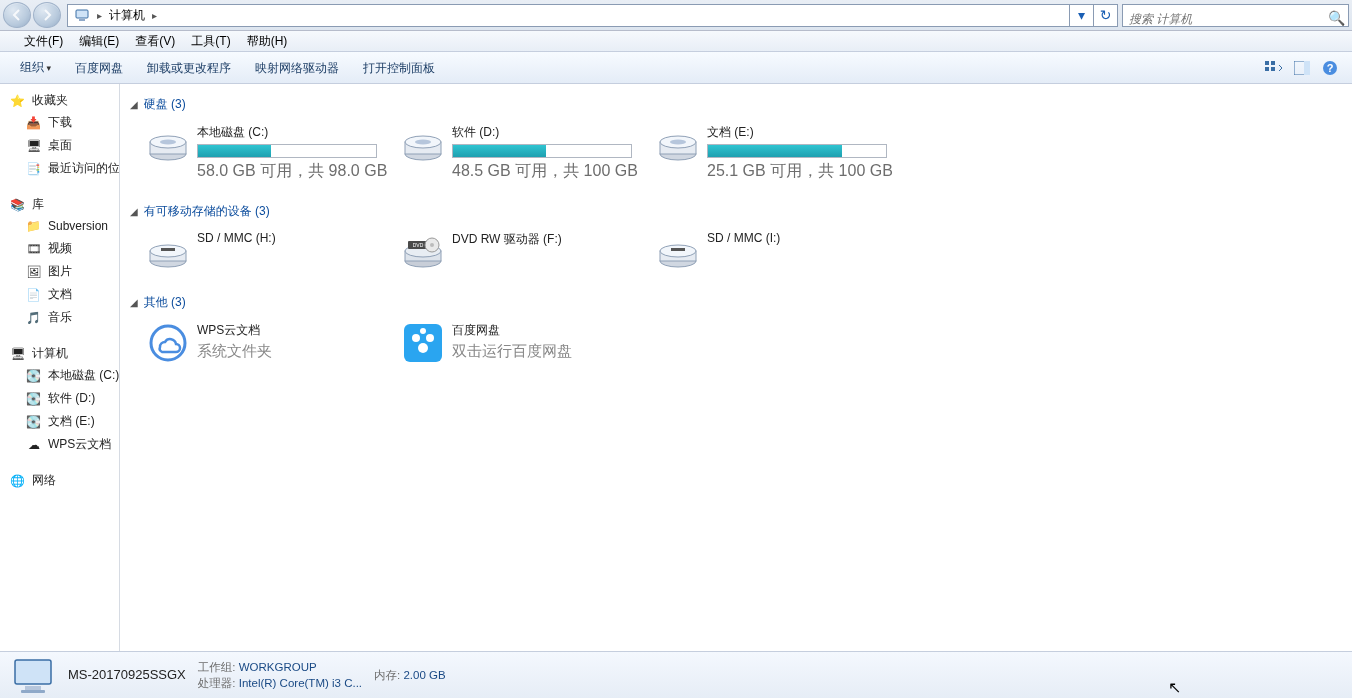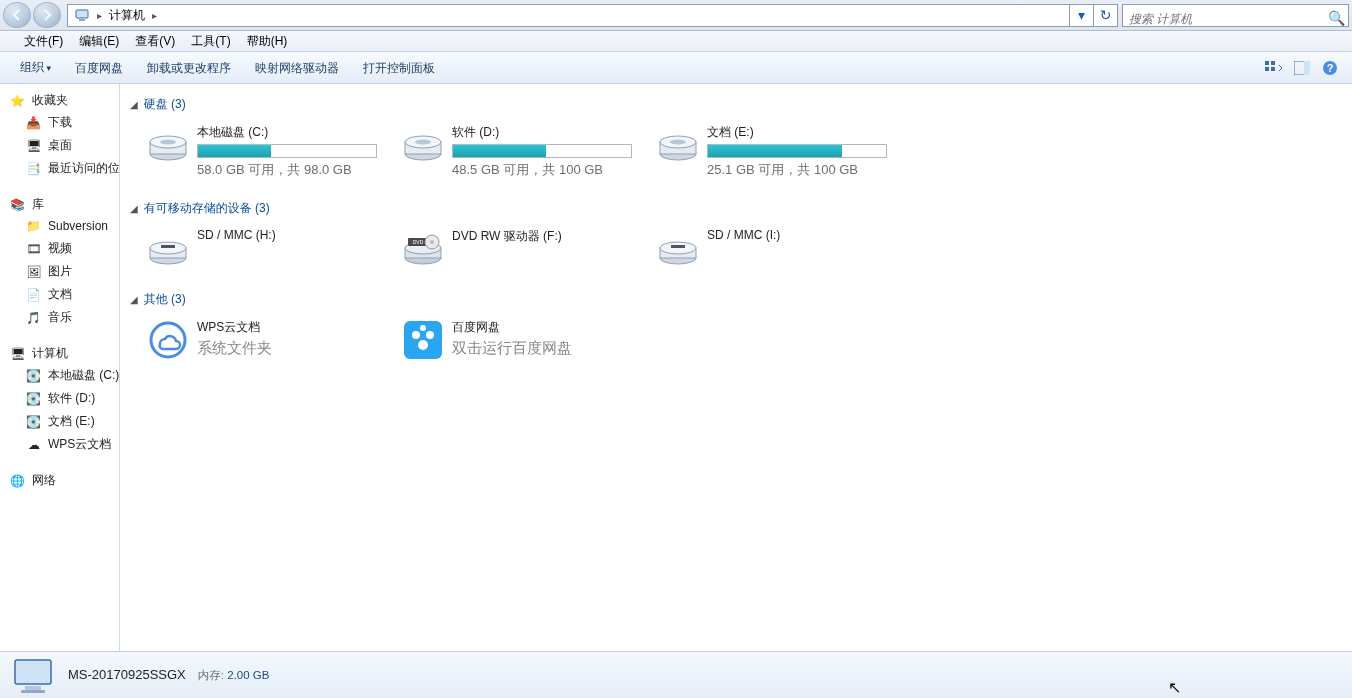--- a/index.html
+++ b/index.html
@@ -41,21 +41,21 @@
 .section { margin-bottom:10px; }
 .sec-head { display:flex; align-items:center; gap:6px; color:#0a4b9c; font-size:12px; padding:4px 0; cursor:pointer; }
 .sec-head .tw { color:#555; font-size:10px; }
 .drive-grid { display:flex; flex-wrap:wrap; gap:0; padding-left:10px; }
 .drive { width:255px; display:flex; align-items:flex-start; gap:8px; padding:6px; cursor:pointer; border:1px solid transparent; border-radius:2px; }
 .drive .dicon { width:42px; height:42px; display:flex; align-items:center; justify-content:center; flex-shrink:0; }
 .drive .dinfo { flex:1; min-width:0; }
 .drive .dname { font-size:12px; color:#222; margin-bottom:3px; }
 .drive .dbar { height:14px; width:180px; background:#fff; border:1px solid #b0b7c2; position:relative; margin-bottom:3px; }
 .drive .dfill { height:100%; background:linear-gradient(#2fc4d1,#1ea0b0); }
-.drive .dtext { font-size:13px; color:#6d6d6d; }
+.drive .dtext { font-size:16px; color:#6d6d6d; }
 .drive .dsub { font-size:15px; color:#888; }
 
 
 .details { height:47px; background:linear-gradient(#f4f8fe,#e6edf6); border-top:1px solid #c5cede; display:flex; align-items:center; padding:2px 10px; gap:12px; }
 .details .big-icon { width:46px; height:40px; display:flex; align-items:center; justify-content:center; }
 .details .dcol { font-size:11.5px; line-height:16px; }
 .details .dcol .k { color:#6d6d6d; }
 .details .dcol .v { color:#1a4a85; }
 .details .dname-big { font-size:13px; color:#222; }
 
@@ -368,17 +368,21 @@
     <svg width="44" height="38" viewBox="0 0 44 38">
         <rect x="4" y="4" width="36" height="24" rx="2" fill="#cfe3f7" stroke="#3a6ea5" stroke-width="1.5"></rect>
         <rect x="14" y="30" width="16" height="4" fill="#b6c6dc"></rect>
         <rect x="10" y="34" width="24" height="3" rx="1" fill="#8fa9c9"></rect>
       </svg>
   </div>
   <div class="dcol">
     <div class="dname-big">MS-20170925SSGX</div>
   </div>
   <div class="dcol">
+    <div><span class="k">工作组:</span> <span class="v">WORKGROUP</span></div>
+    <div><span class="k">处理器:</span> <span class="v">Intel(R) Core(TM) i3 C...</span></div>
+  </div>
+  <div class="dcol">
     <div><span class="k">内存:</span> <span class="v">2.00 GB</span></div>
   </div>
 </div>
 
 <div class="cursor">↖</div>
 
 </body></html>

